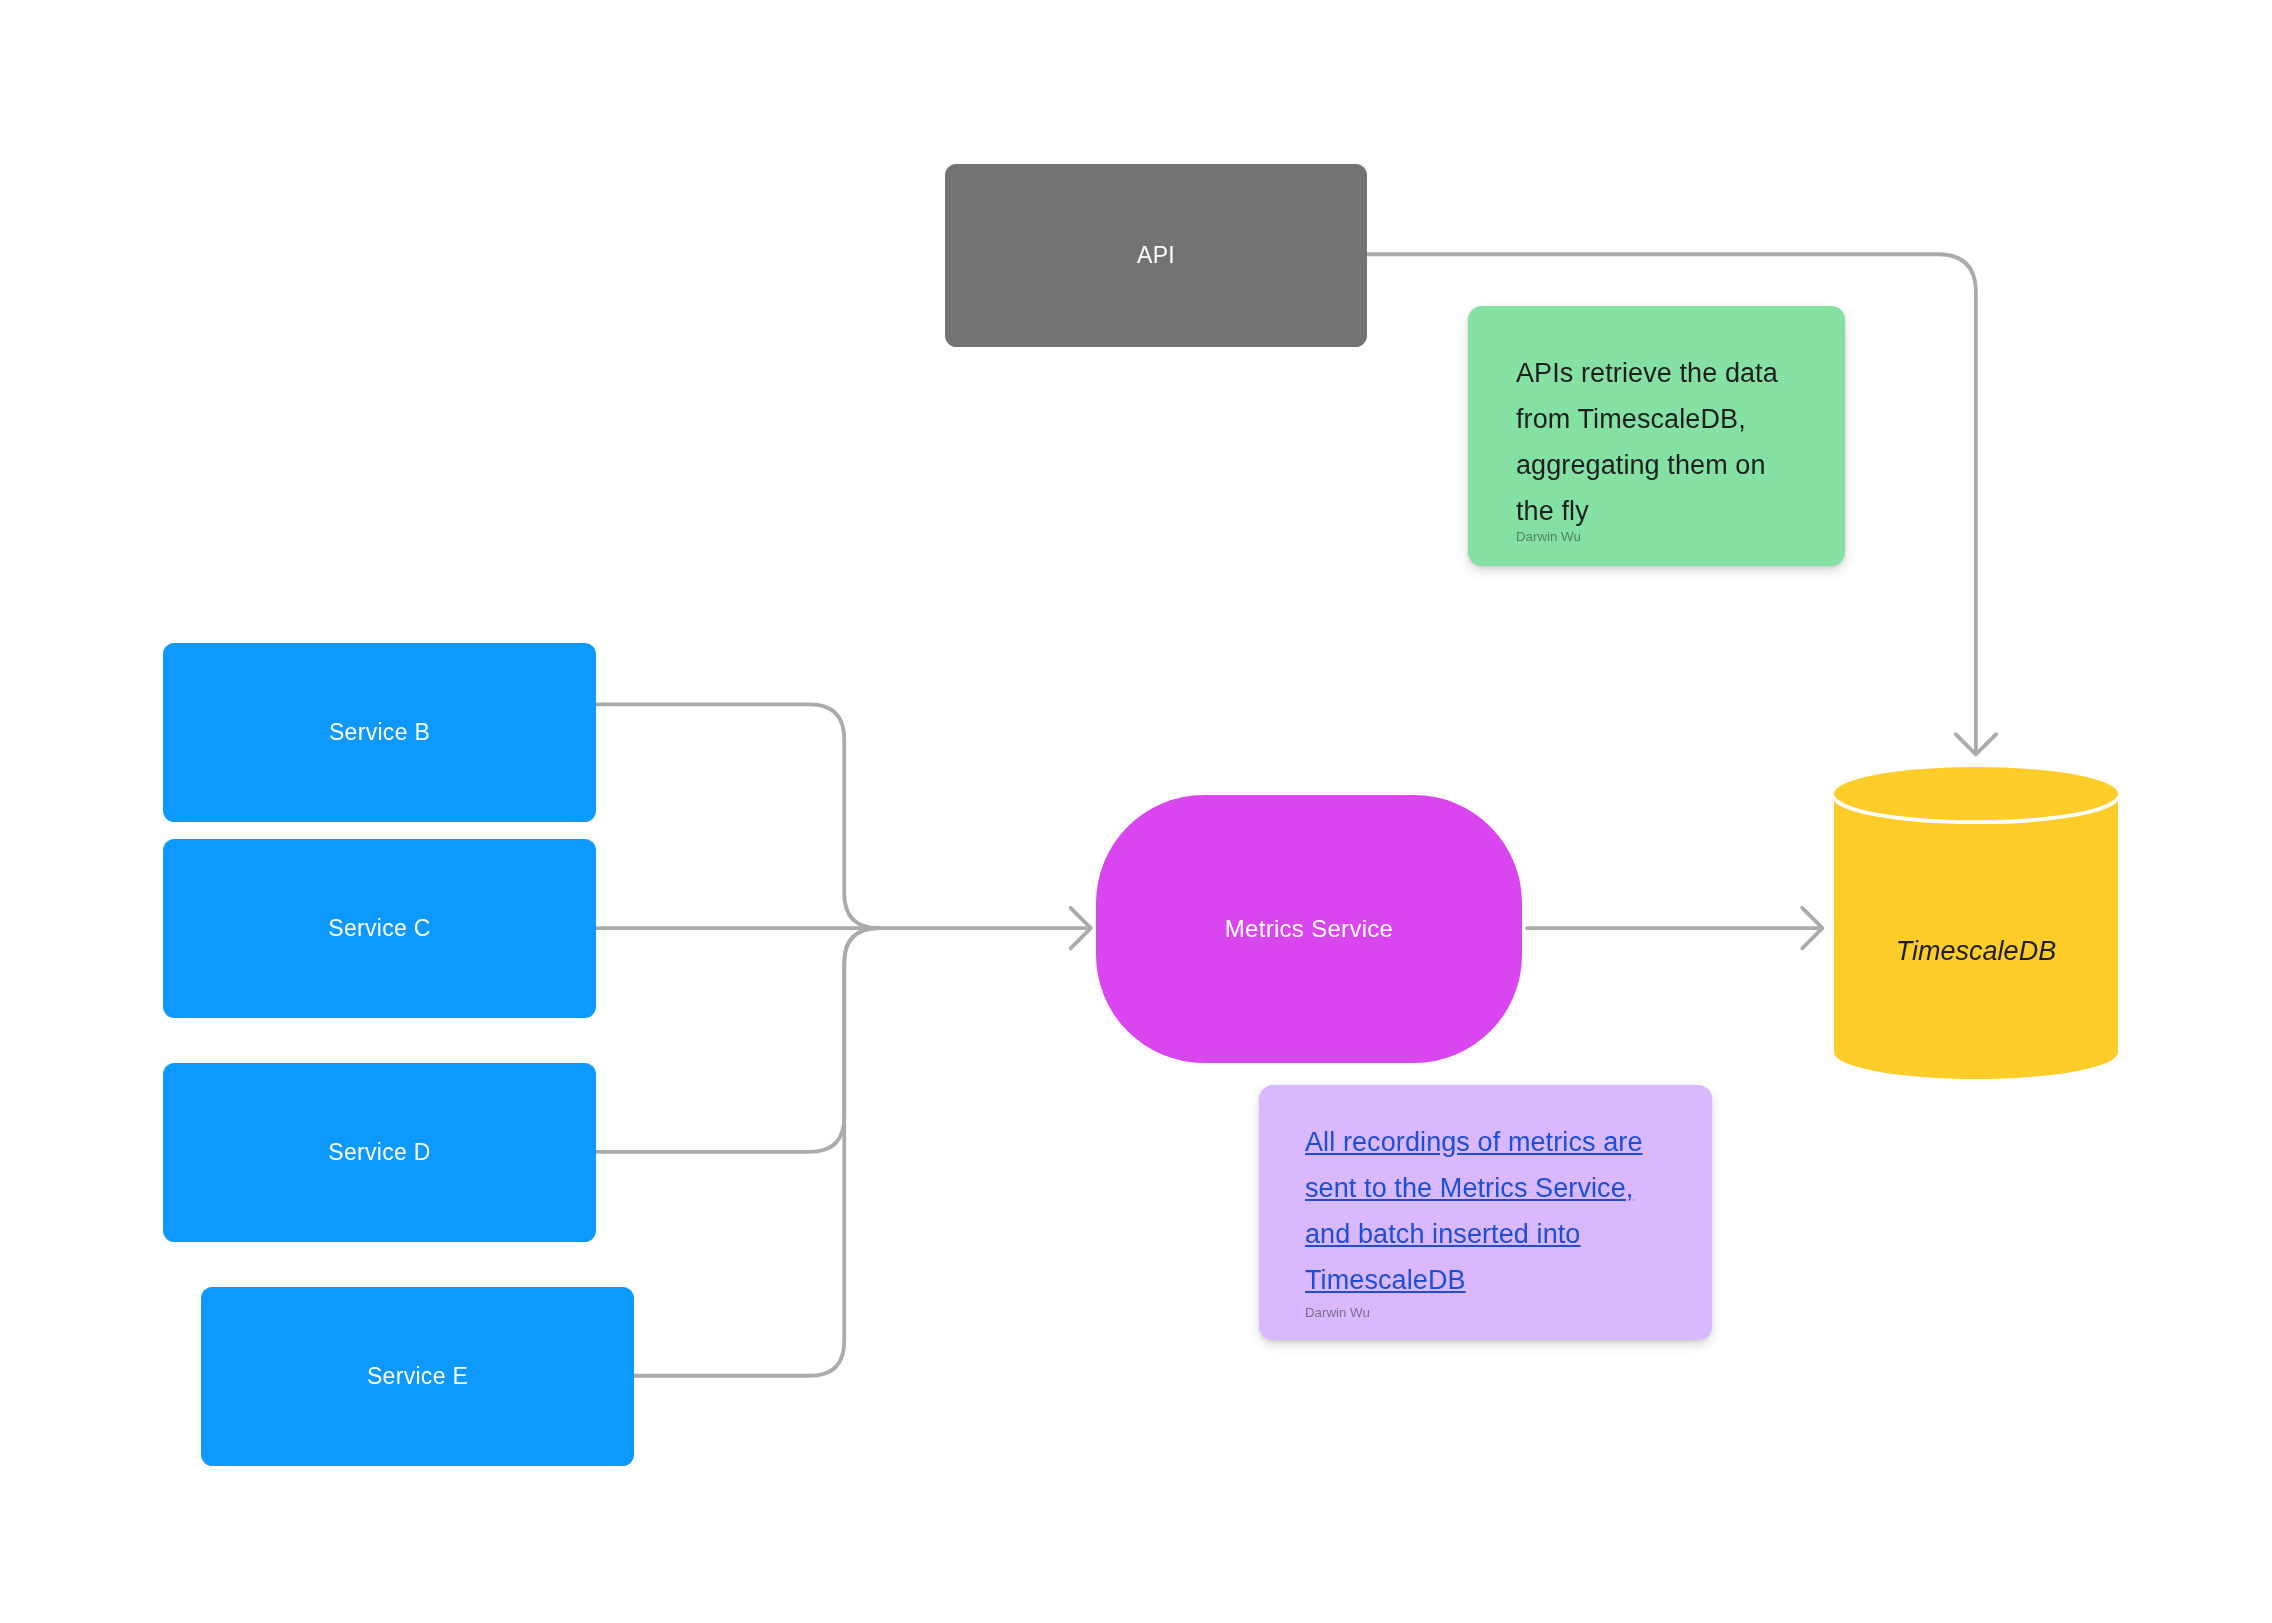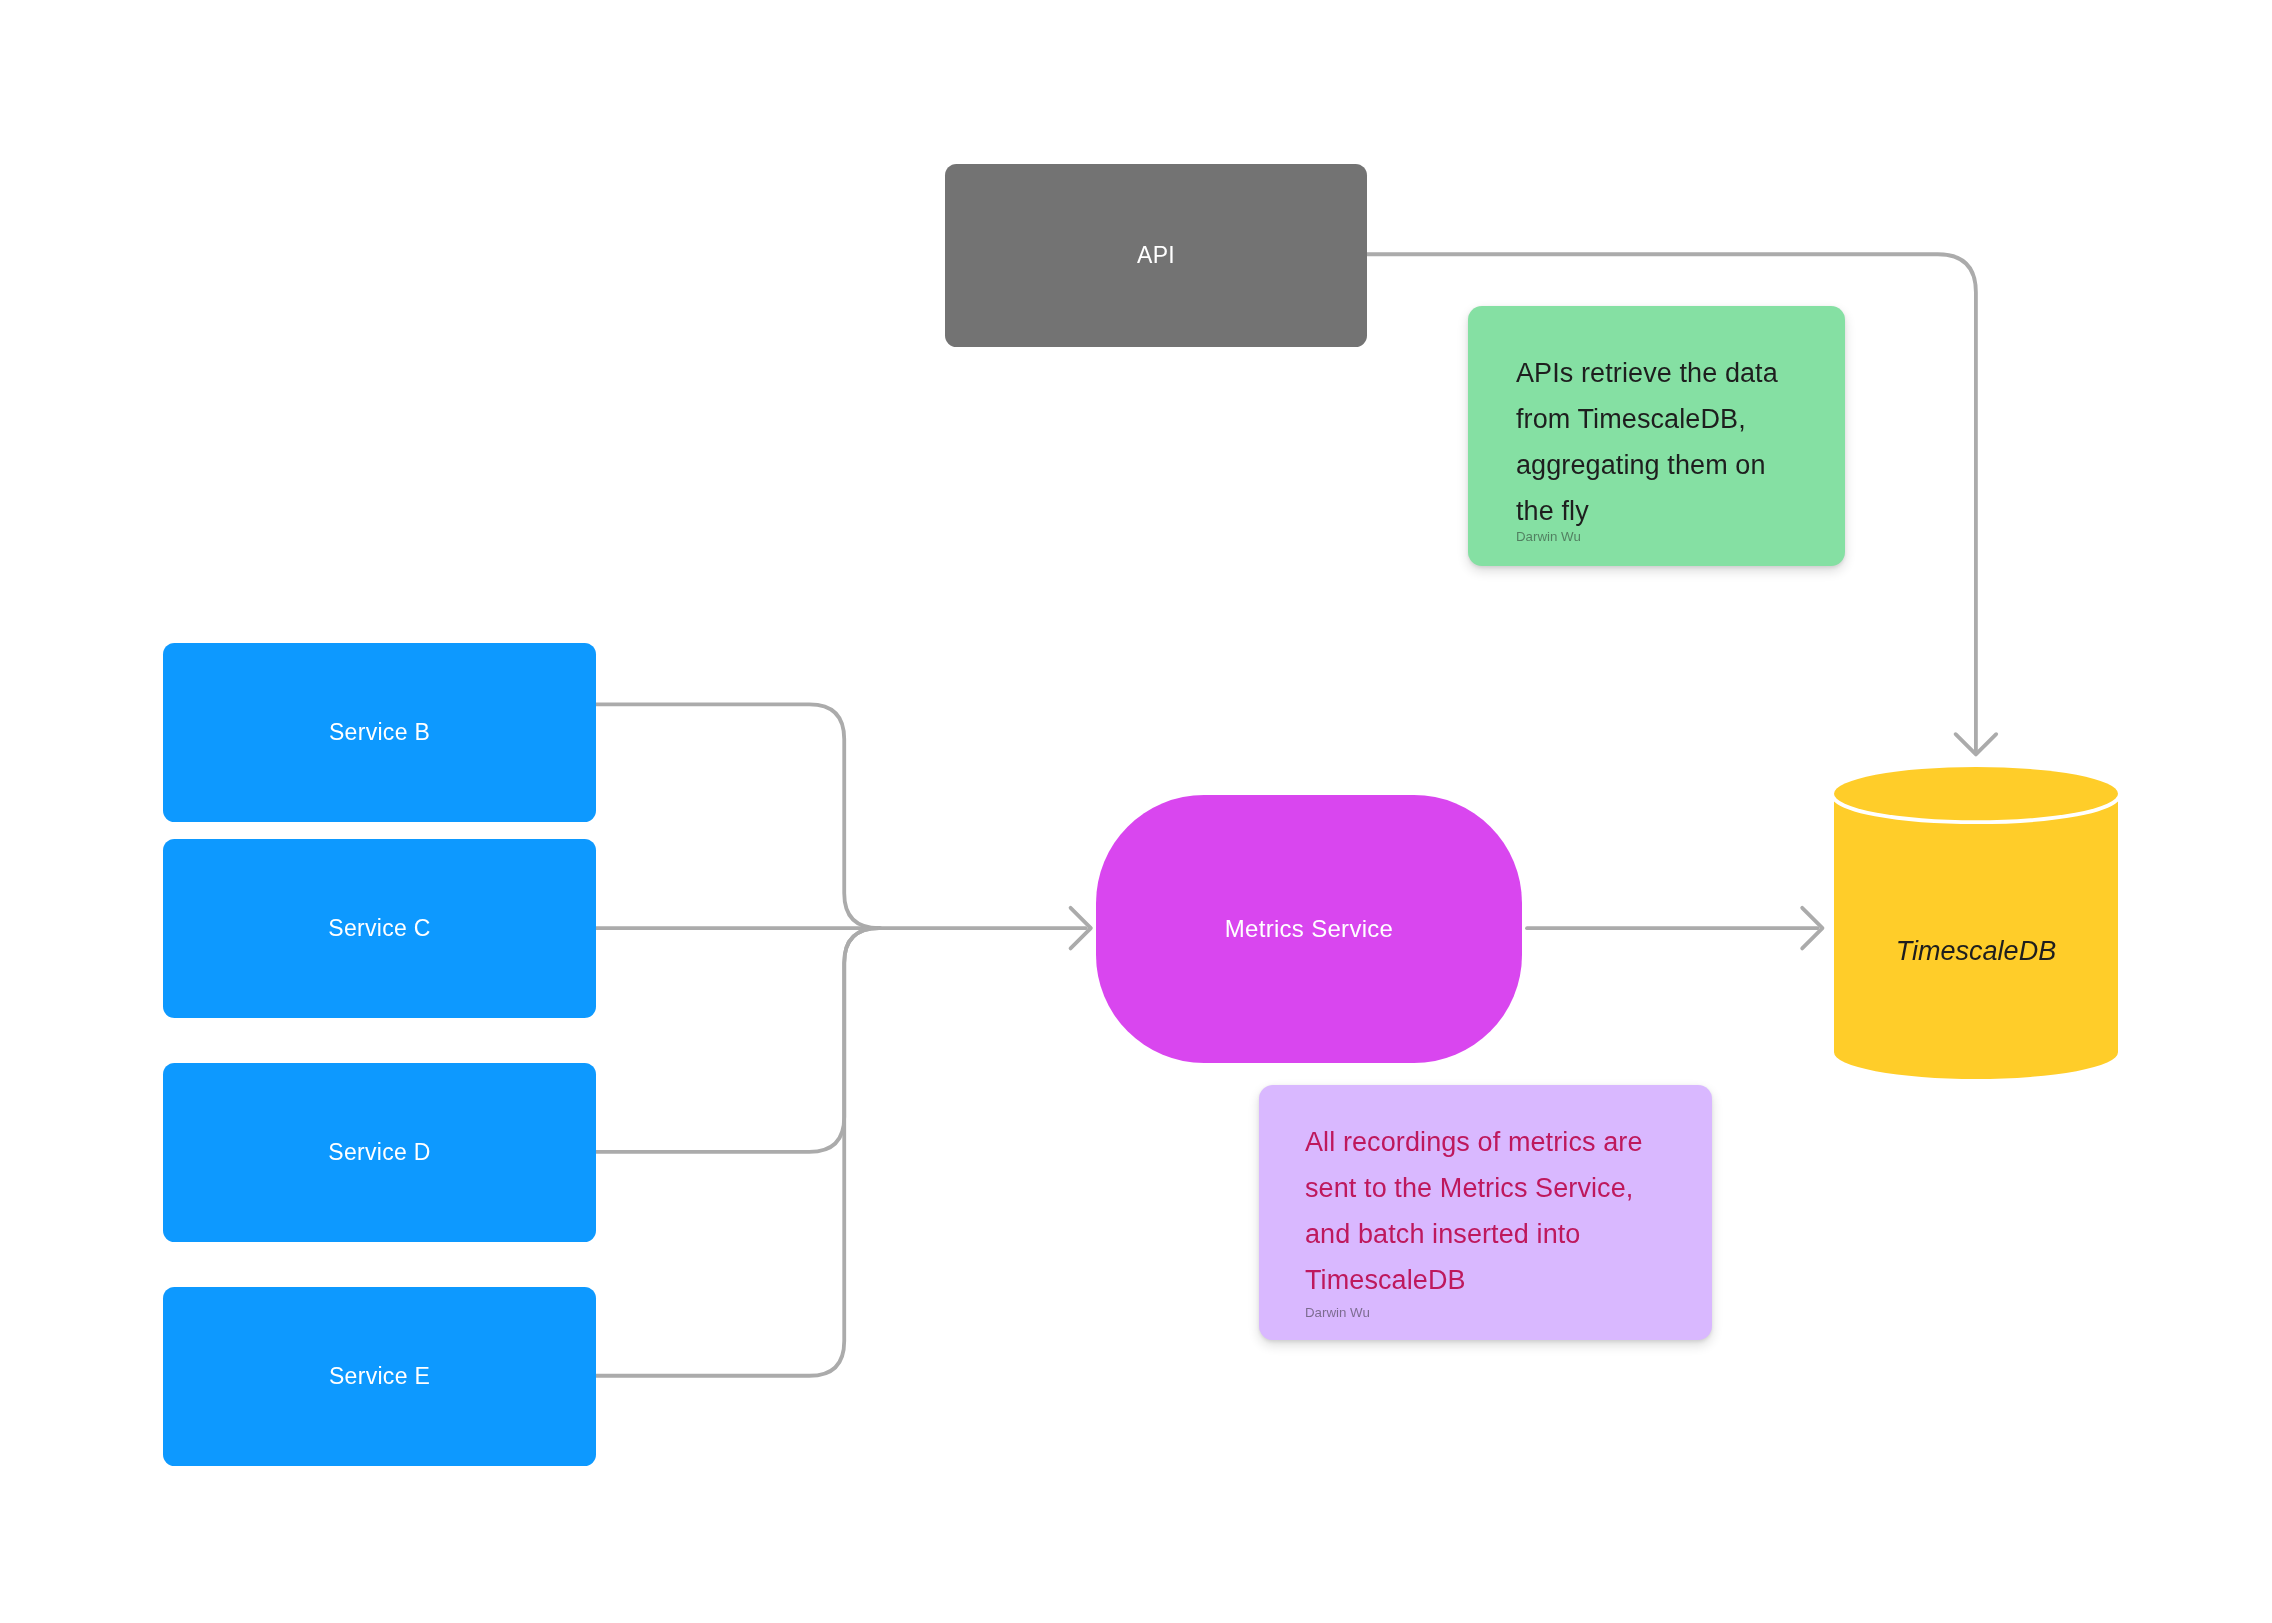--- a/index.html
+++ b/index.html
@@ -23,21 +23,21 @@
   
   .api-box{
     left:945px;top:164px;width:422px;height:183px;
     border-radius:11.4px;color:#FFFFFF;
   }
   
   .service-box{
     left:163px;width:433px;height:179px;
     border-radius:11.4px;color:#FFFFFF;
   }
-  .svc-0{top:615px;} .svc-1{top:839px;} .svc-2{top:1063px;} .svc-3{top:1287px;}
+  .svc-0{top:615px;} .svc-1{top:839px;} .svc-2{top:1063px;} .svc-3{top:1287px;margin-left:38px;}
   
   .metrics-box{
     left:1096px;top:795px;width:426px;height:268px;
     border-radius:108px;color:#FFFFFF;
   }
   .metrics-box .label{font-size:24px;}
   
   .cylinder{
     position:absolute;left:1834px;top:767px;width:284px;height:312px;
   }
@@ -130,16 +130,16 @@
   </svg>
   <span class="label" style="color: rgb(30, 30, 30); font-style: italic;">TimescaleDB</span>
 </div>
 
 <div class="sticky sticky-green" style="background-color: rgb(133, 224, 163);">
   <div class="body" style="color: rgb(30, 30, 30);">APIs retrieve the data from TimescaleDB, aggregating them on the fly</div>
   <div class="author">Darwin Wu</div>
 </div>
 
 <div class="sticky sticky-purple" style="background-color: rgb(217, 184, 255);">
-  <div class="body" style="color: #be185d;">All recordings of metrics are sent to the Metrics Service, and batch inserted into TimescaleDB</div>
+  <div class="body" style="color: #1d4ed8; text-decoration: underline;">All recordings of metrics are sent to the Metrics Service, and batch inserted into TimescaleDB</div>
   <div class="author">Darwin Wu</div>
 </div>
 
 
 </body></html>

